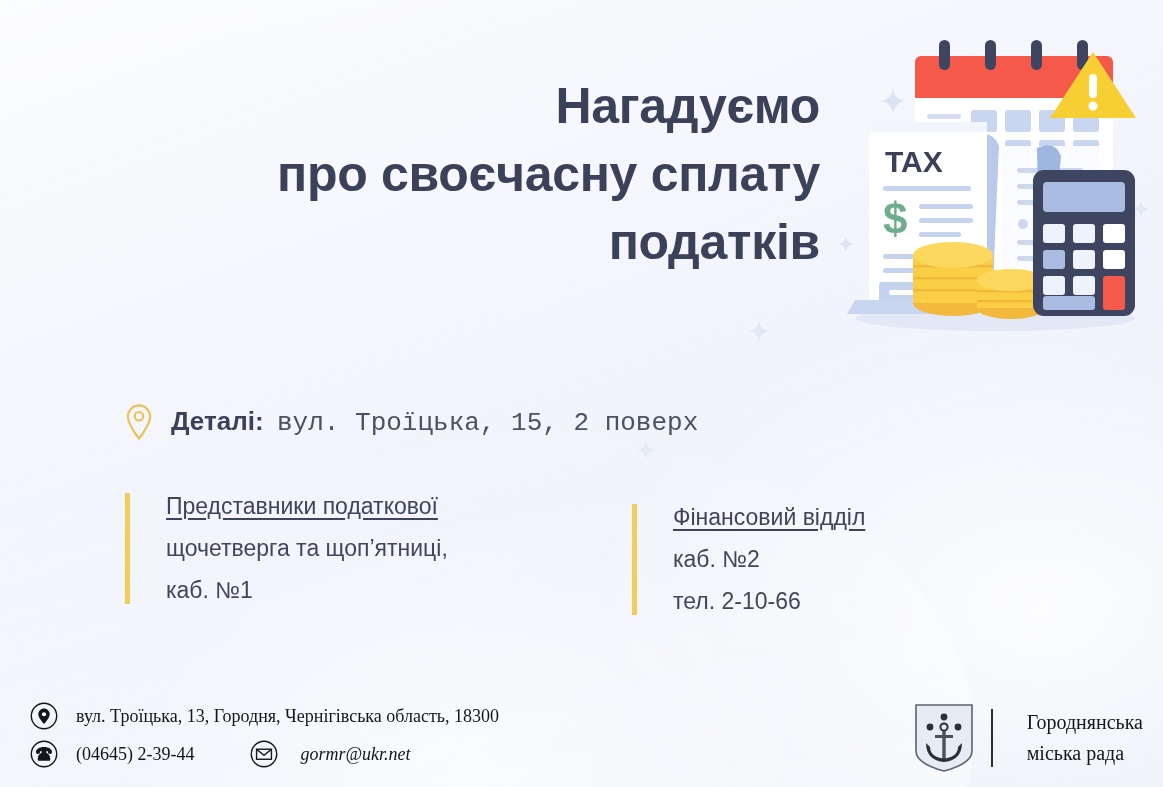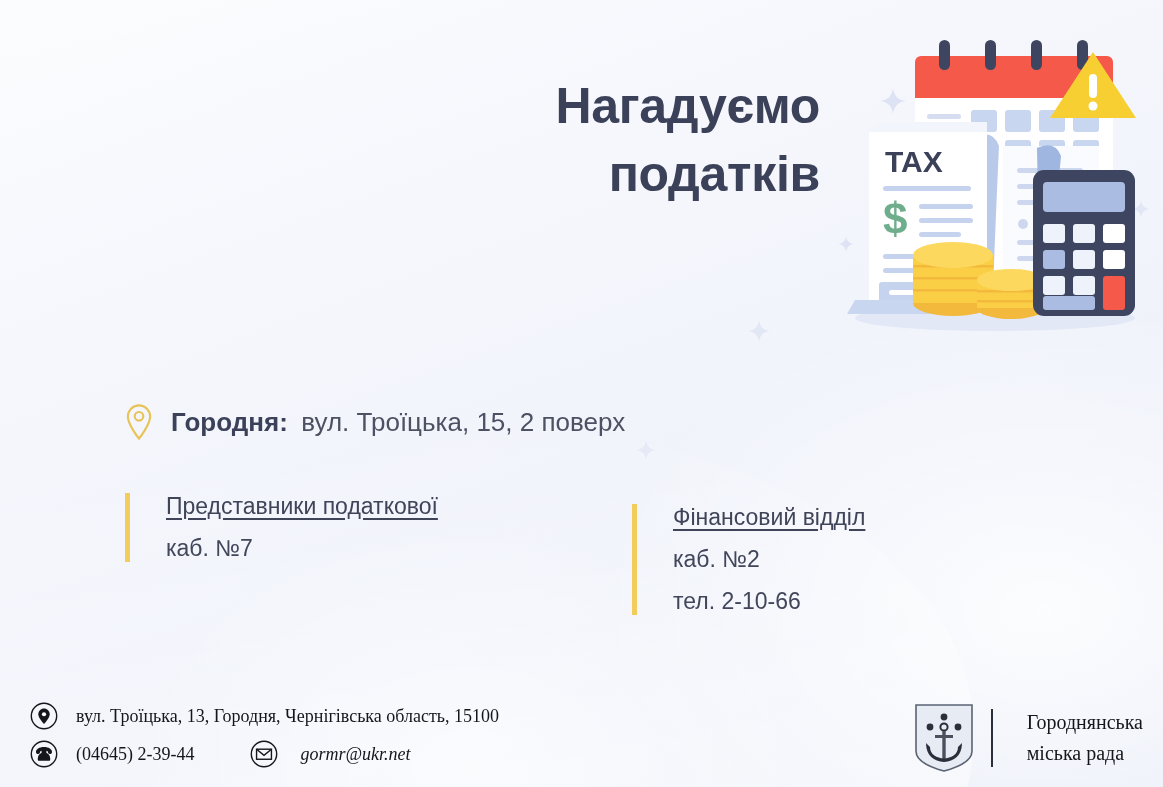--- a/index.html
+++ b/index.html
@@ -80,20 +80,21 @@
   .pin-icon { width: 30px; height: 38px; display:block; flex: none; }
   .details-label {
     color: #3b4159;
     font-size: 26px;
     font-weight: bold;
   }
   .details-value {
     color: #4c5163;
     font-size: 26px;
     margin-left: 9px;
+    font-family: Liberation Mono, monospace;
   }
 
   
   .col {
     position: absolute;
     padding-left: 36px;
     border-left: 5px solid #f3cd5c;
   }
   .col-left  { left: 125px; top: 493px; }
   .col-right { left: 632px; top: 504px; }
@@ -195,20 +196,21 @@
   </svg>
   <svg class="sparkle" style="left:1132px;top:200px;" width="18" height="18" viewBox="0 0 26 26">
     <path d="M13 0 C14 8 18 12 26 13 C18 14 14 18 13 26 C12 18 8 14 0 13 C8 12 12 8 13 0 Z" fill="#e2e7f5"></path>
   </svg>
   <svg class="sparkle" style="left:636px;top:440px;" width="20" height="20" viewBox="0 0 26 26">
     <path d="M13 0 C14 8 18 12 26 13 C18 14 14 18 13 26 C12 18 8 14 0 13 C8 12 12 8 13 0 Z" fill="#e5eaf6"></path>
   </svg>
 
   <div class="headline">
     <span class="line">Нагадуємо</span>
+    <span class="line">про своєчасну сплату</span>
     <span class="line">податків</span>
   </div>
 
   <svg class="illustration" viewBox="0 0 330 330">
 
     <ellipse cx="168" cy="300" rx="140" ry="13" fill="#e3e8f6"></ellipse>
 
     <rect x="88" y="38" width="198" height="214" rx="6" fill="#ffffff"></rect>
     <path d="M88 44 a6 6 0 0 1 6-6 h186 a6 6 0 0 1 6 6 v36 H88 Z" fill="#f4594a"></path>
 
@@ -305,46 +307,47 @@
       <rect x="276" y="258" width="22" height="34" rx="3" fill="#f4594a"></rect>
     </g>
   </svg>
 
   <div class="details-row">
     <svg class="pin-icon" viewBox="0 0 24 32">
       <path d="M12 2 C6.8 2 2.6 6.2 2.6 11.4 C2.6 18.2 12 30 12 30 C12 30 21.4 18.2 21.4 11.4 C21.4 6.2 17.2 2 12 2 Z" fill="none" stroke="#e8c357" stroke-width="1.8"></path>
       <circle cx="12" cy="11.2" r="3.6" fill="none" stroke="#e8c357" stroke-width="1.8"></circle>
     </svg>
     <div>
-      <span class="details-label">Городня:</span>
+      <span class="details-label">Деталі:</span>
       <span class="details-value">вул. Троїцька, 15, 2 поверх</span>
     </div>
   </div>
 
   <div class="col col-left">
     <p class="col-title">Представники податкової</p>
-    <p class="col-line">каб. №7</p>
+    <p class="col-line">щочетверга та щоп’ятниці,</p>
+    <p class="col-line">каб. №1</p>
   </div>
 
   <div class="col col-right">
     <p class="col-title">Фінансовий відділ</p>
     <p class="col-line">каб. №2</p>
     <p class="col-line">тел. 2-10-66</p>
   </div>
 
   <div class="footer">
 
     <div class="footer-contacts">
       <div class="contact-row">
         <svg class="contact-ico" viewBox="0 0 32 32">
           <circle cx="16" cy="16" r="14.5" fill="none" stroke="#14161c" stroke-width="1.6"></circle>
           <path d="M16 7.5 c-3.6 0 -6.5 2.9 -6.5 6.5 c0 4.6 6.5 11 6.5 11 s6.5 -6.4 6.5 -11 c0 -3.6 -2.9 -6.5 -6.5 -6.5 Z" fill="#14161c"></path>
           <circle cx="16" cy="14" r="2.4" fill="#ffffff"></circle>
         </svg>
-        <span class="contact-text">вул. Троїцька, 13, Городня, Чернігівська область, 15100</span>
+        <span class="contact-text">вул. Троїцька, 13, Городня, Чернігівська область, 18300</span>
       </div>
 
       <div class="contact-row">
         <svg class="contact-ico" viewBox="0 0 32 32">
           <circle cx="16" cy="16" r="14.5" fill="none" stroke="#14161c" stroke-width="1.6"></circle>
           <path d="M16 8 c-5.5 0 -9.2 2.6 -9.2 5.6 c0 1.5 1.1 2.3 2.4 2.3 c1.3 0 2.2 -0.8 2.2 -1.9 c0 -0.9 0.7 -1.5 1.8 -1.8 l0 2.6 c-2.6 0.9 -4.3 3.3 -4.3 6.3 l0 1.6 c0 0.6 0.5 1.1 1.1 1.1 l12 0 c0.6 0 1.1 -0.5 1.1 -1.1 l0 -1.6 c0 -3 -1.7 -5.4 -4.3 -6.3 l0 -2.6 c1.1 0.3 1.8 0.9 1.8 1.8 c0 1.1 0.9 1.9 2.2 1.9 c1.3 0 2.4 -0.8 2.4 -2.3 c0 -3 -3.7 -5.6 -9.2 -5.6 Z" fill="#14161c"></path>
         </svg>
         <span class="contact-text">(04645) 2-39-44</span>
 
         <span class="contact-sep"></span>

